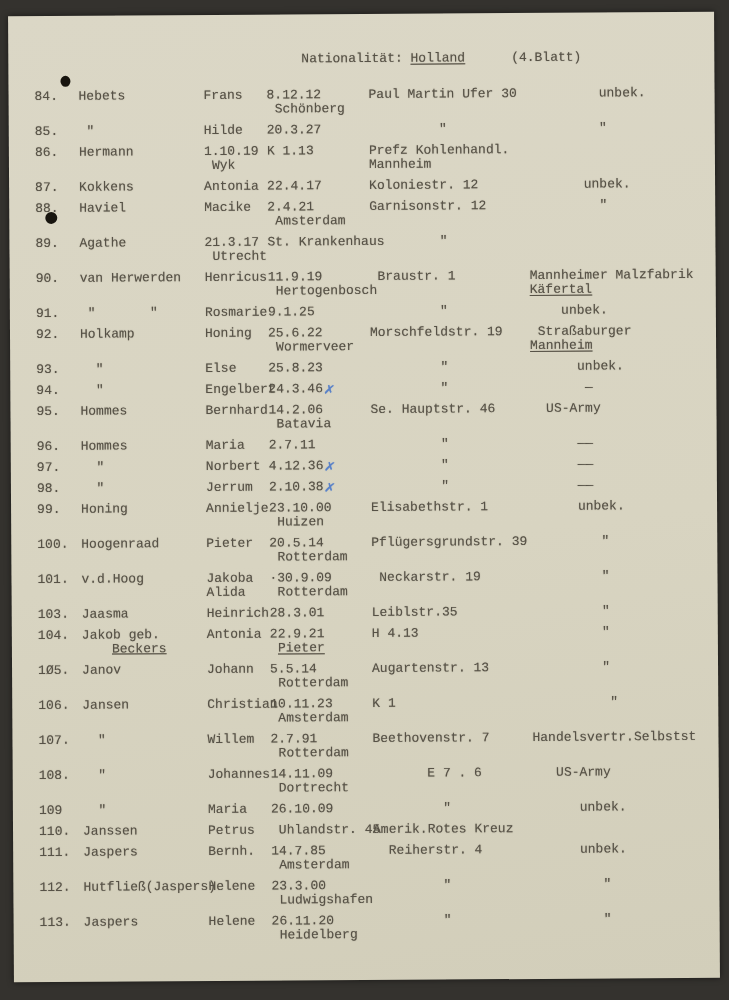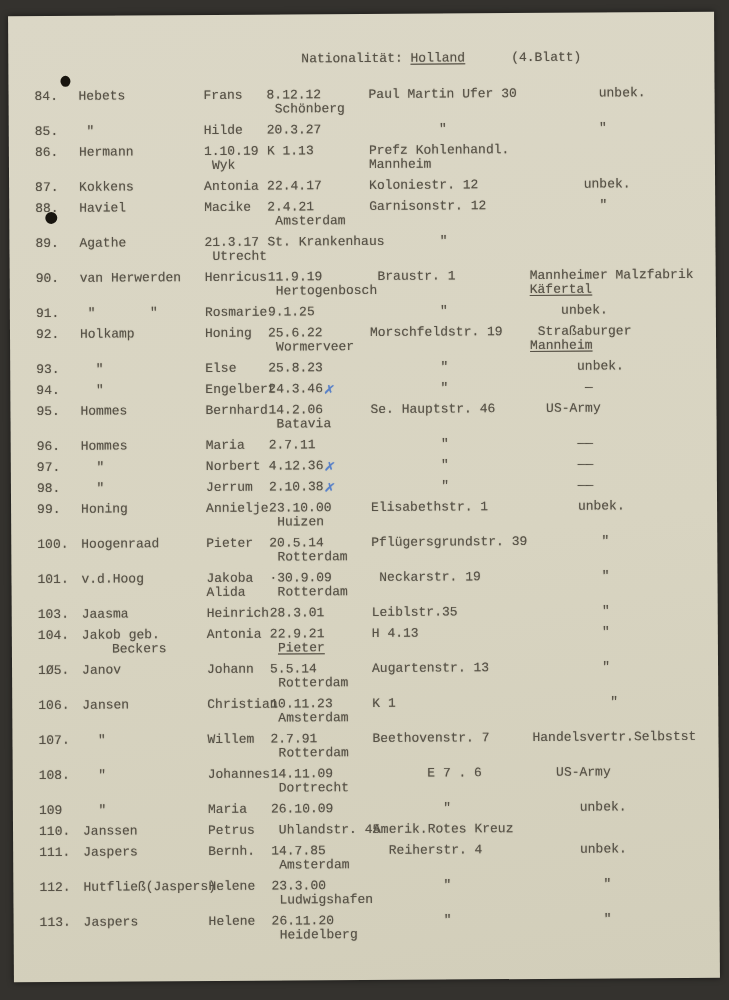--- a/index.html
+++ b/index.html
@@ -18,21 +18,21 @@
   }
   .tw{ text-shadow:0 0 1px rgba(88,82,68,.55); }
   .header-line{white-space:pre;font-size:13px;margin-left:267px;margin-bottom:22px;}
   .sheet{margin-left:46px;}
   .ul{text-decoration:underline;text-underline-offset:2px;text-decoration-thickness:1px;}
   .rows{font-size:13px;line-height:14px;}
   .row{display:grid;grid-template-columns:44px 125px 63px 102px 160px 1fr;margin-bottom:7px;}
   .c{white-space:pre;overflow:visible;}
   .l2{display:block;}
   .pl{padding-left:8px;}
-  .ind{padding-left:30px;}
+  .ind{padding-left:30px;text-decoration:underline;}
   .mark{
     color:#5a82c8;font-weight:bold;font-size:16px;line-height:10px;
     display:inline-block;transform:rotate(10deg);margin-left:1px;
     text-shadow:0 0 1px rgba(90,130,200,.6);position:relative;top:2px;
   }
   .ink-dot{position:absolute;background:#18150f;border-radius:50%;}
   .dot1{left:52px;top:60px;width:10px;height:11px;}
   .dot2{left:36px;top:196px;width:12px;height:12px;}
 </style>
 </head>

